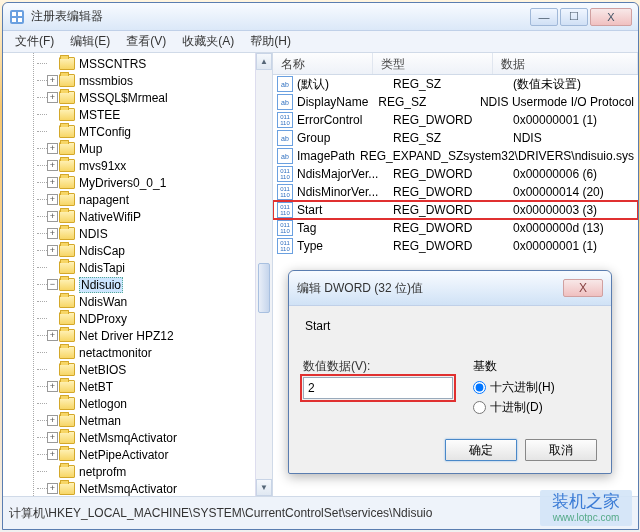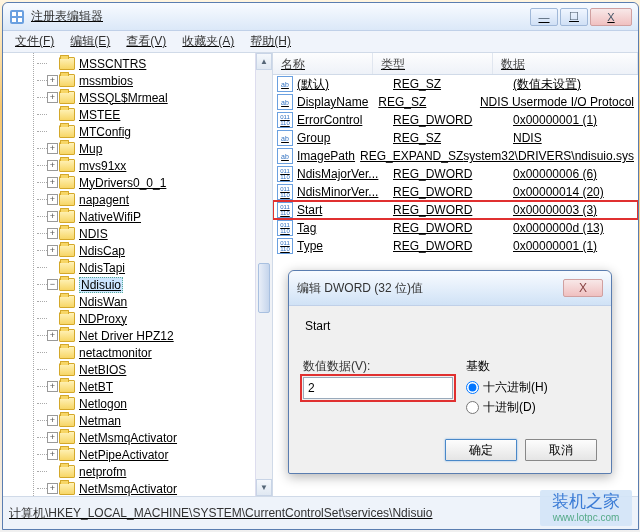--- a/index.html
+++ b/index.html
@@ -1,17 +1,17 @@
 <!DOCTYPE html>
 <html><head>
 <meta charset="utf-8">
 <style>
 * { box-sizing: border-box; margin: 0; padding: 0; font-family: "Microsoft YaHei", "SimSun", sans-serif; }
 body { width: 640px; height: 532px; background: linear-gradient(180deg, #fff5e0, #f8c870 20%, #ffd9a0 60%, #f0f0f0); overflow: hidden; position: relative; }
-.window { width: 637px; height: 528px; margin: 2px; background: #a3a3a3; border: 1px solid #5a7db0; border-radius: 6px 6px 0 0; overflow: hidden; display: flex; flex-direction: column; text-decoration: underline; }
+.window { width: 637px; height: 528px; margin: 2px; background: #a3a3a3; border: 1px solid #5a7db0; border-radius: 6px 6px 0 0; overflow: hidden; display: flex; flex-direction: column; }
 .titlebar { height: 28px; background: linear-gradient(180deg, #f8fbff, #dbe8f8); display: flex; align-items: center; padding: 0 6px; border-bottom: 1px solid #c0d0e8; }
 .titlebar .icon { width: 16px; height: 16px; margin-right: 6px; }
 .title { font-size: 12px; color: #333; flex: 1; }
 .winbtns { display: flex; gap: 2px; }
 .winbtn { width: 28px; height: 18px; background: linear-gradient(180deg, #f0f6ff, #d0e0f5); border: 1px solid #a0b8d8; border-radius: 2px; display: flex; align-items: center; justify-content: center; font-size: 11px; color: #456; cursor: pointer; }
 .winbtn.close { width: 42px; background: linear-gradient(180deg, #f8e8e8, #f0c0c0); border-color: #d0a0a0; }
 .menubar { height: 22px; background: #f0f4fb; display: flex; align-items: center; padding: 9px 4px; font-size: 12px; color: #333; border-bottom: 1px solid #d0dae8; }
 .menuitem { padding: 2px 8px; cursor: default; }
 .content { flex: 1; display: flex; background: #fff; overflow: hidden; }
 .tree { width: 270px; border-right: 1px solid #d0dae8; overflow: hidden; background: #fff; font-size: 12px; position: relative; }
@@ -45,21 +45,21 @@
 
 .dialog { position: absolute; left: 288px; top: 270px; width: 324px; background: #f0f0f0; border: 1px solid #5a7db0; border-radius: 6px 6px 2px 2px; box-shadow: 0 3px 12px rgba(0,0,0,0.3); z-index: 30; font-size: 12px; }
 .dlg-title { height: 28px; background: linear-gradient(180deg, #f8fbff, #d0e2f6); border-radius: 6px 6px 0 0; display: flex; align-items: center; padding: 17px 8px; border-bottom: 1px solid #c0d0e8; }
 .dlg-title .t { flex: 1; color: #333; }
 .dlg-close { width: 40px; height: 18px; background: linear-gradient(180deg, #f8e8e8, #f0c0c0); border: 1px solid #d0a0a0; border-radius: 2px; display: flex; align-items: center; justify-content: center; color: #844; cursor: pointer; }
 .dlg-body { padding: 12px 14px; background: #f0f0f0; }
 .dlg-row { margin-bottom: 6px; }
 .dlg-lbl { font-size: 12px; color: #333; margin-bottom: 2px; }
 .dlg-val { font-size: 12px; padding: 1px 2px; }
 .dlg-input { width: 150px; height: 22px; border: 1px solid #9ab; background: #fff; padding: 2px 4px; font-size: 12px; outline: 2px solid #e03030; outline-offset: 1px; }
-.dlg-flex { display: flex; gap: 13px; margin-top: 24px; }
+.dlg-flex { display: flex; gap: 20px; margin-top: 24px; }
 .dlg-group { }
 .dlg-group .gt { margin-bottom: 4px; }
 .dlg-radio { display: flex; align-items: center; gap: 4px; margin-bottom: 3px; }
 .dlg-radio input { margin: 0; }
 .dlg-btns { display: flex; justify-content: flex-end; gap: 8px; padding: 8px 14px 12px; }
 .dlg-btn { width: 72px; height: 22px; background: linear-gradient(180deg, #fdfdfd, #e5e5e5); border: 1px solid #888; border-radius: 1px; font-size: 12px; cursor: pointer; }
 .dlg-btn.primary { border: 1px solid #4a88c8; box-shadow: 0 0 2px #7ab0e8; }
 </style>
 </head>
 <body>

